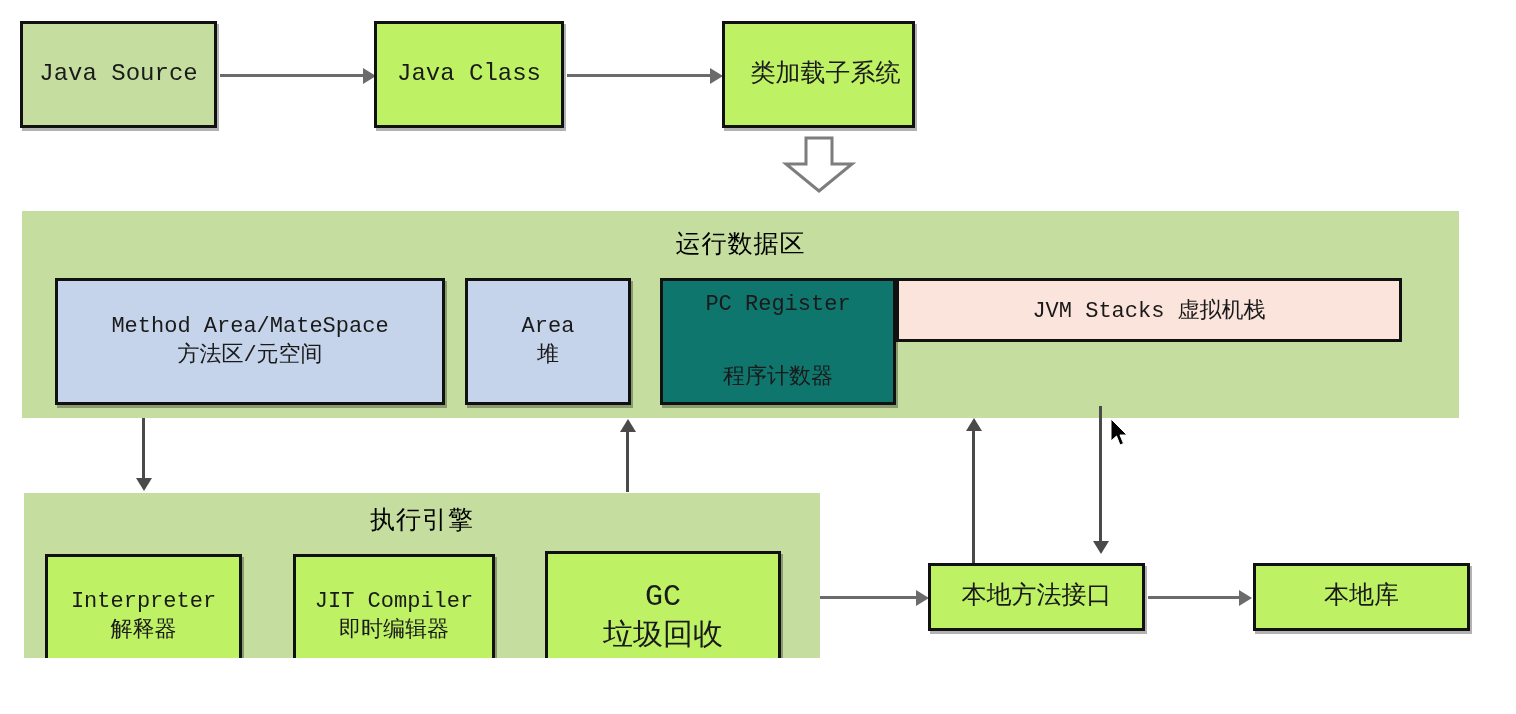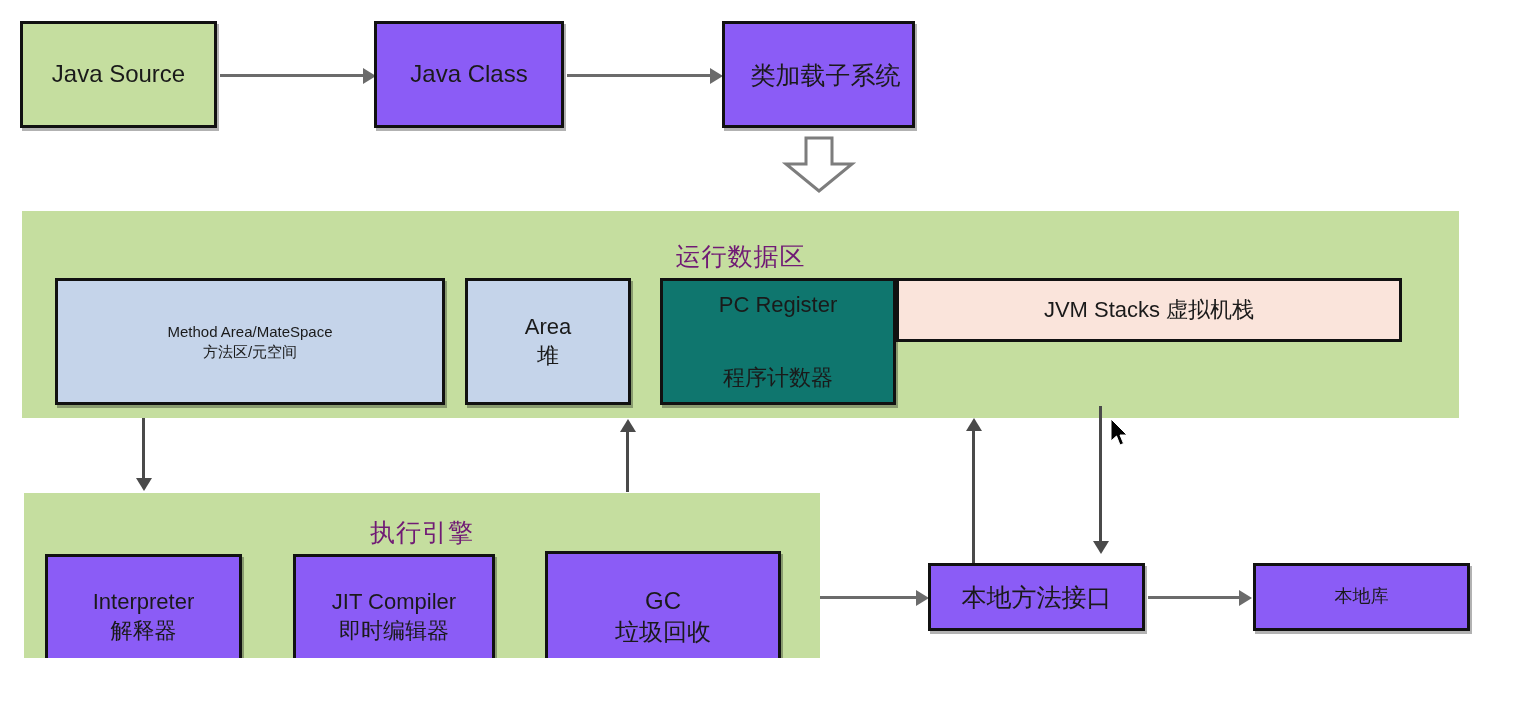--- a/index.html
+++ b/index.html
@@ -5,59 +5,58 @@
   html, body {
     margin: 0;
     padding: 0;
     background: #ffffff;
   }
   #stage {
     position: relative;
     width: 1516px;
     height: 658px;
     background: #ffffff;
-    font-family: Liberation Sans, sans-serif;
+    font-family: Liberation Mono, monospace;
     overflow: hidden;
   }
 
   
   .node {
     position: absolute;
     box-sizing: border-box;
     border: 3px solid #111111;
     display: flex;
     flex-direction: column;
     align-items: center;
     justify-content: center;
     text-align: center;
     color: #1a1a1a;
     line-height: 1.28;
     box-shadow: 2px 3px 0 rgba(0,0,0,0.30);
   }
   .node .ln { display: block; white-space: nowrap; }
 
   .fill-green  { background: #c5de9f; }
-  .fill-yellow { background: #8b5cf6; }
+  .fill-yellow { background: #bef264; }
   .fill-blue   { background: #c5d4ea; }
   .fill-peach  { background: #0f766e; gap: 44px; }
 
   
   .group {
     position: absolute;
     box-sizing: border-box;
     background: #c5de9f;
   }
   .group-title {
     position: absolute;
     width: 100%;
     text-align: center;
-    color: #701a75;
+    color: #000000;
     font-size: 25px;
     letter-spacing: 1px;
-    margin-top: 13px;
   }
 
   
   .h-line {
     position: absolute;
     height: 0;
     border-top: 3px solid #6b6b6b;
   }
   .h-head {
     position: absolute;
@@ -139,21 +138,21 @@
   <div class="block-arrow" style="left:780px; top:136px; width:78px; height:58px;">
     <svg width="78" height="58" viewBox="0 0 78 58">
       <polygon points="26,2 52,2 52,28 72,28 39,55 6,28 26,28" fill="#ffffff" stroke="#7d7d7d" stroke-width="3" stroke-linejoin="miter"></polygon>
     </svg>
   </div>
 
   <div class="group" style="left:22px; top:211px; width:1437px; height:207px;">
     <div class="group-title" style="top:16px;">运行数据区</div>
   </div>
 
-  <div class="node fill-blue" style="left:55px; top:278px; width:390px; height:127px; font-size:15px;">
+  <div class="node fill-blue" style="left:55px; top:278px; width:390px; height:127px; font-size:22px;">
     <span class="ln">Method Area/MateSpace</span>
     <span class="ln">方法区/元空间</span>
   </div>
 
   <div class="node fill-blue" style="left:465px; top:278px; width:166px; height:127px; font-size:22px;">
     <span class="ln">Area</span>
     <span class="ln">堆</span>
   </div>
 
   <div class="node fill-peach" style="left:660px; top:278px; width:236px; height:127px; font-size:22px;">
@@ -185,36 +184,36 @@
   <div class="node fill-yellow" style="left:45px; top:554px; width:197px; height:125px; font-size:22px;">
     <span class="ln">Interpreter</span>
     <span class="ln">解释器</span>
   </div>
 
   <div class="node fill-yellow" style="left:293px; top:554px; width:202px; height:125px; font-size:22px;">
     <span class="ln">JIT Compiler</span>
     <span class="ln">即时编辑器</span>
   </div>
 
-  <div class="node fill-yellow" style="left:545px; top:551px; width:236px; height:131px; font-size:24px;">
+  <div class="node fill-yellow" style="left:545px; top:551px; width:236px; height:131px; font-size:30px;">
     <span class="ln">GC</span>
     <span class="ln">垃圾回收</span>
   </div>
 
   <div class="h-line" style="left:820px; top:596px; width:100px;"></div>
   <div class="h-head" style="left:916px; top:590px;"></div>
 
   <div class="node fill-yellow" style="left:928px; top:563px; width:217px; height:68px; font-size:25px;">
     <span class="ln">本地方法接口</span>
   </div>
 
   <div class="h-line" style="left:1148px; top:596px; width:95px;"></div>
   <div class="h-head" style="left:1239px; top:590px;"></div>
 
-  <div class="node fill-yellow" style="left:1253px; top:563px; width:217px; height:68px; font-size:18px;">
+  <div class="node fill-yellow" style="left:1253px; top:563px; width:217px; height:68px; font-size:25px;">
     <span class="ln">本地库</span>
   </div>
 
   <div class="cursor" style="left:1110px; top:418px; width:22px; height:32px;">
     <svg width="22" height="32" viewBox="0 0 22 32">
       <polygon points="1,1 1,23 6.5,18 10,27 13.5,25.5 10,17 17,17" fill="#000000" stroke="#ffffff" stroke-width="1"></polygon>
     </svg>
   </div>
 
   <div class="watermark" style="left:1393px; top:686px;">CSDN @同学yes</div>

